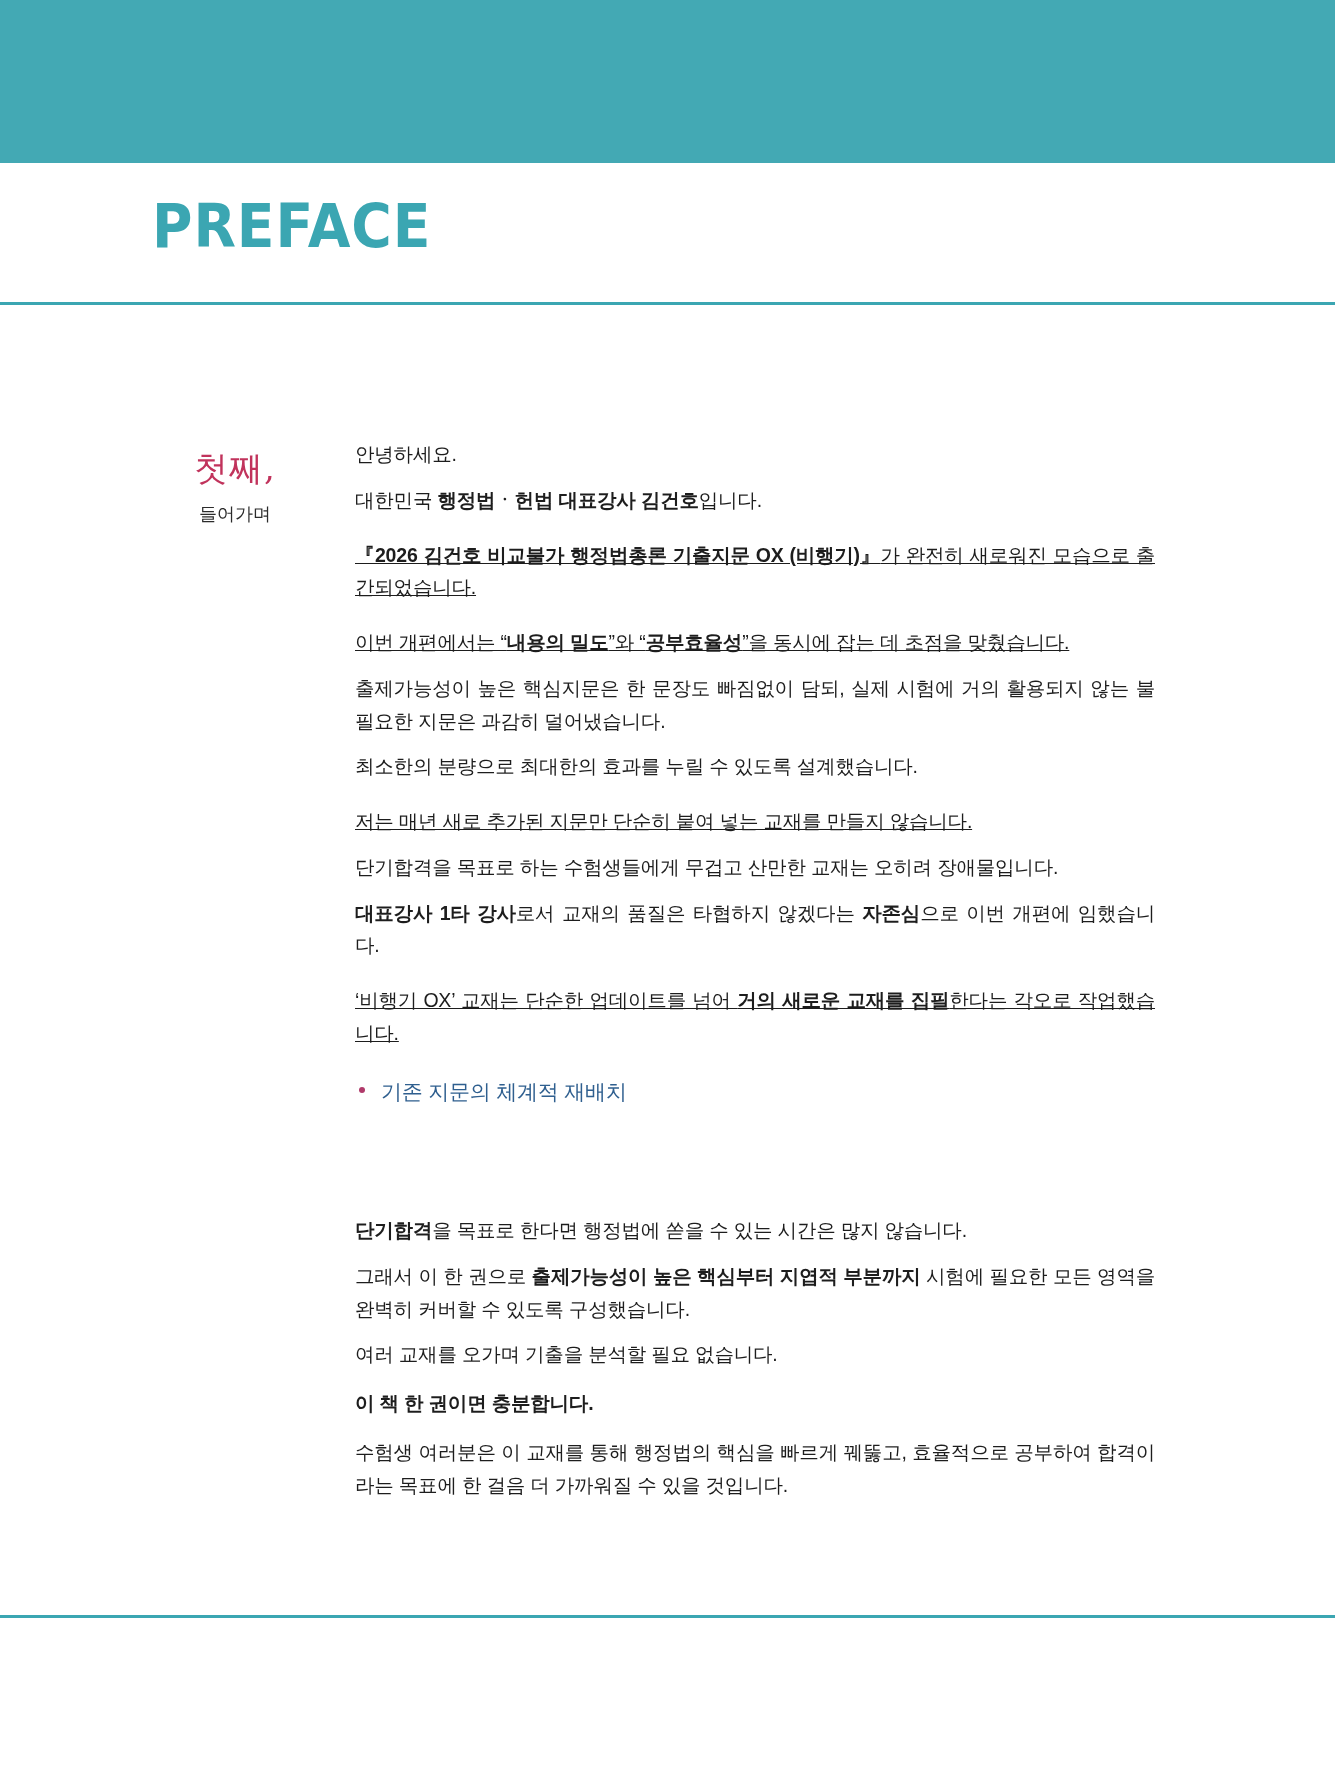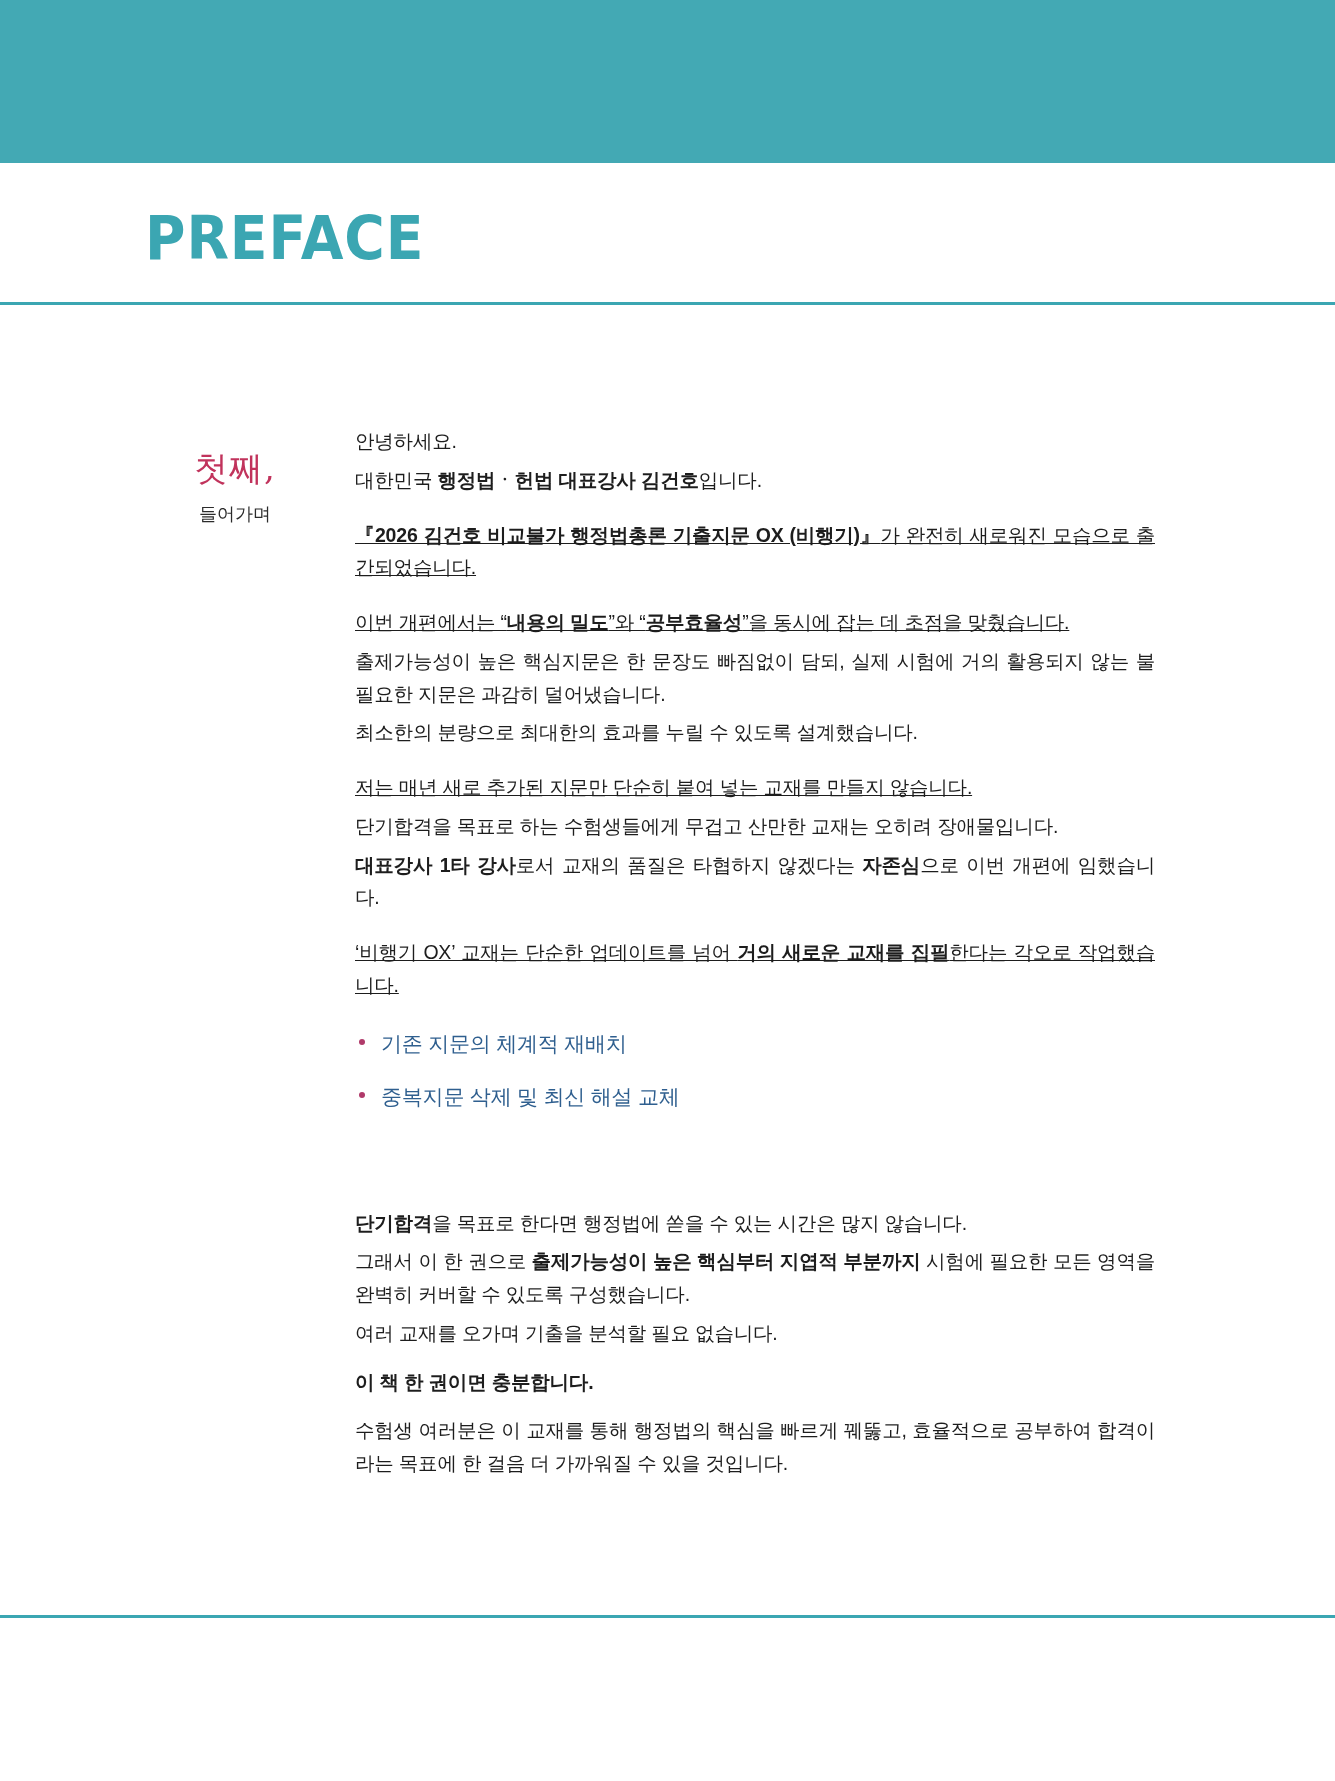--- a/index.html
+++ b/index.html
@@ -38,23 +38,22 @@
     left: 0;
     width: 1335px;
     height: 2px;
     background: #ffffff;
   }
 
   
   .title-area {
     position: absolute;
     top: 196px;
-    left: 145px;
+    left: 152px;
     width: 1050px;
-    margin-top: 12px;
   }
   .preface-title {
     font-family: "DejaVu Sans", sans-serif;
     font-weight: bold;
     font-size: 60px;
     letter-spacing: 1px;
     color: #3ba6b2;
     line-height: 1.0;
     margin: 0;
     transform: scaleX(0.92);
@@ -96,21 +95,21 @@
 
   
   .body-col {
     position: absolute;
     top: 425px;
     left: 355px;
     width: 800px;
   }
 
   .body-col p {
-    margin: 0 0 6px 0;
+    margin: 13px 0 6px 0;
     font-size: 19.5px;
     line-height: 1.68;
     color: #1d1d1d;
     letter-spacing: -0.2px;
     text-align: justify;
   }
   .para-gap {
     margin-top: 22px !important;
     text-decoration: underline;
   }
@@ -190,21 +189,20 @@
     <p>최소한의 분량으로 최대한의 효과를 누릴 수 있도록 설계했습니다.</p>
 
     <p class="para-gap">저는 매년 새로 추가된 지문만 단순히 붙여 넣는 교재를 만들지 않습니다.</p>
     <p>단기합격을 목표로 하는 수험생들에게 무겁고 산만한 교재는 오히려 장애물입니다.</p>
     <p><span class="bold">대표강사 1타 강사</span><span>로서 교재의 품질은 타협하지 않겠다는 </span><span class="bold">자존심</span><span>으로 이번 개편에 임했습니다.</span></p>
 
     <p class="para-gap"><span>‘비행기 OX’ 교재는 단순한 업데이트를 넘어 </span><span class="bold">거의 새로운 교재를 집필</span><span>한다는 각오로 작업했습니다.</span></p>
 
     <ul class="bullets">
       <li><span class="dot"></span><span>기존 지문의 체계적 재배치</span></li>
-      <li><span class="dot"></span><span>중복지문 삭제 및 최신 해설 교체</span></li>
     </ul>
 
     <div class="section-gap"></div>
 
     <p><span class="bold">단기합격</span><span>을 목표로 한다면 행정법에 쏟을 수 있는 시간은 많지 않습니다.</span></p>
     <p><span>그래서 이 한 권으로 </span><span class="bold">출제가능성이 높은 핵심부터 지엽적 부분까지</span><span> 시험에 필요한 모든 영역을 완벽히 커버할 수 있도록 구성했습니다.</span></p>
     <p>여러 교재를 오가며 기출을 분석할 필요 없습니다.</p>
 
     <p class="para-gap-sm bold">이 책 한 권이면 충분합니다.</p>
 

